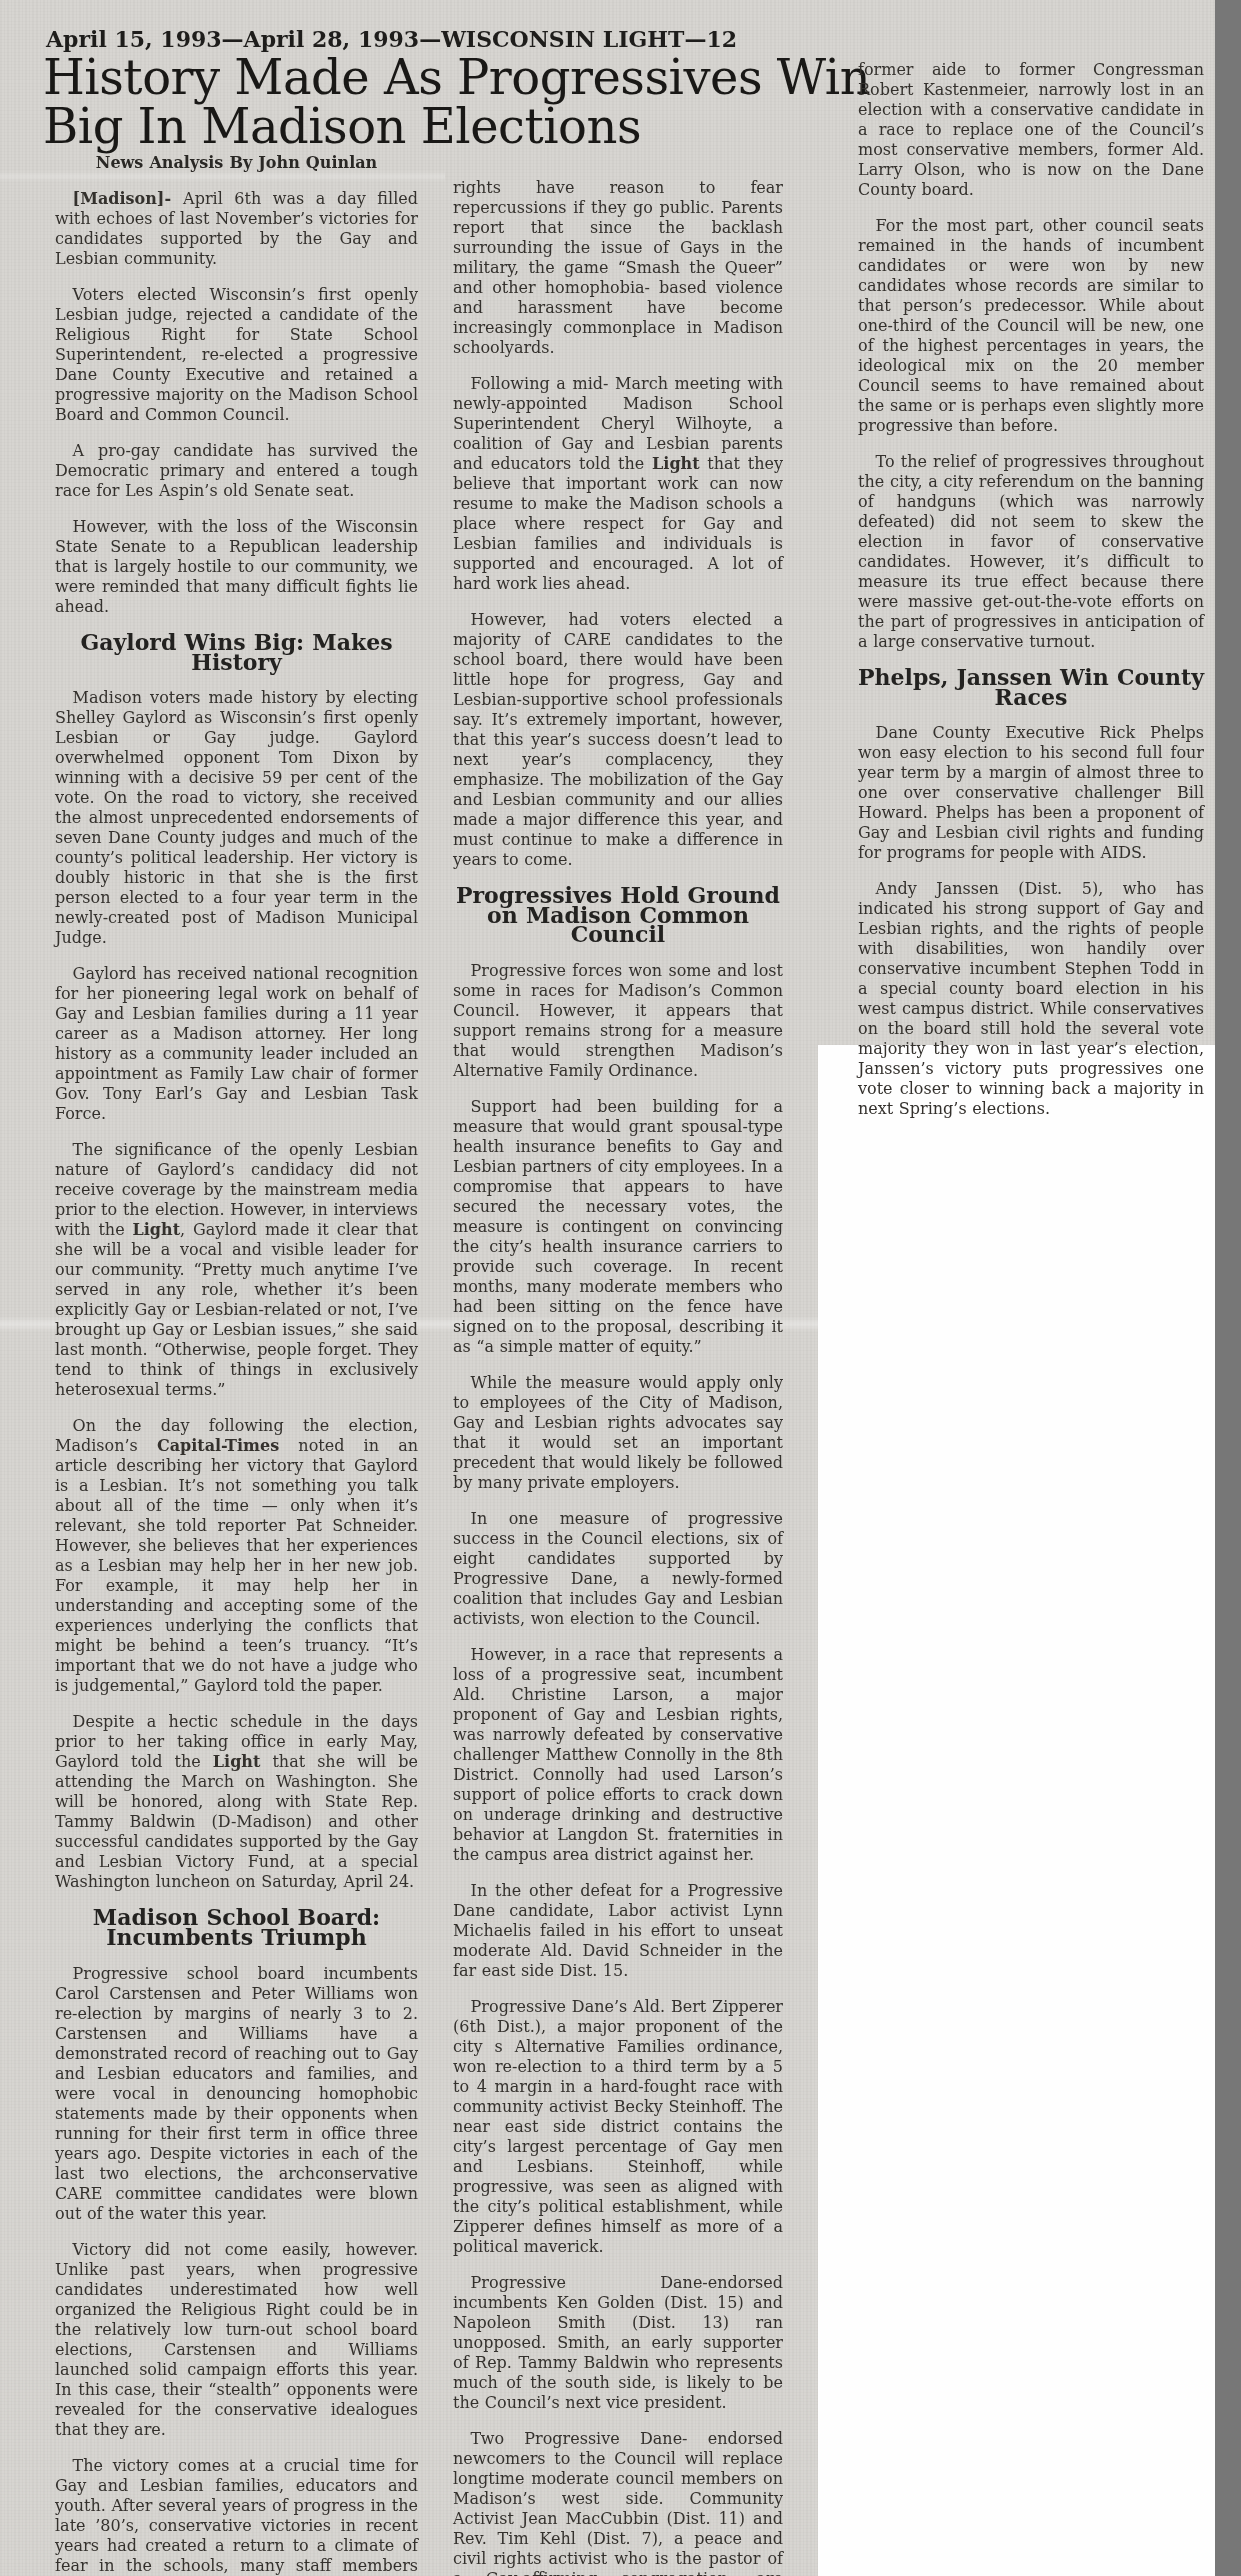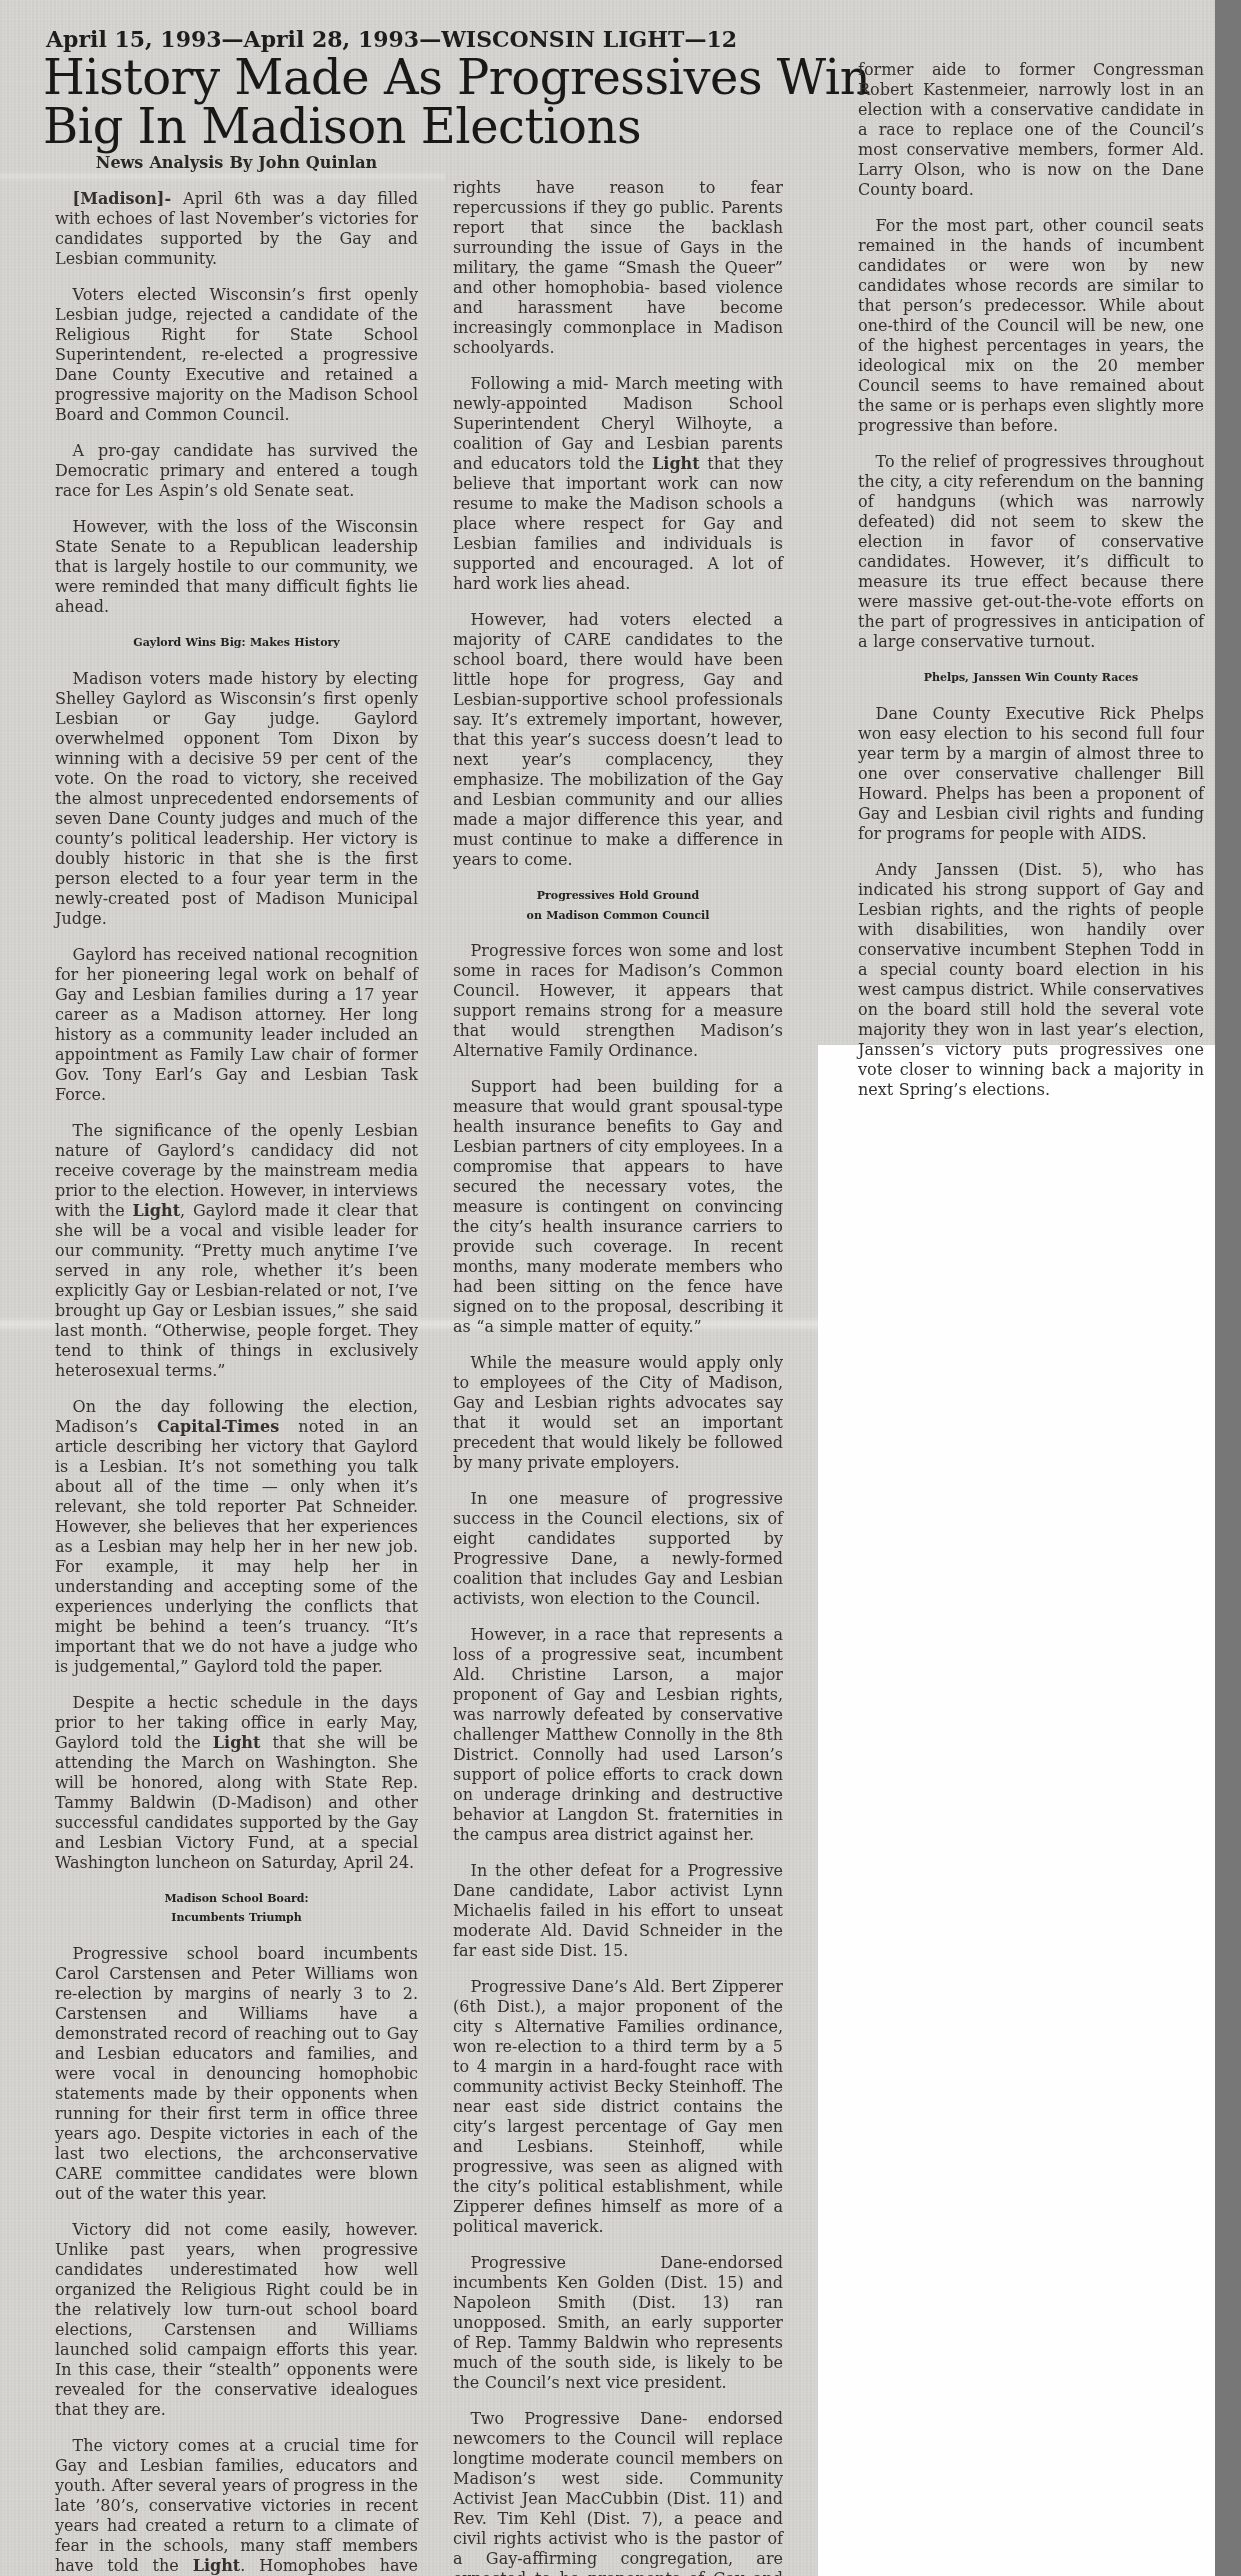--- a/index.html
+++ b/index.html
@@ -23,21 +23,21 @@
 
   .col{position:absolute;font-size:16px;line-height:20px;color:#34312d;
        text-align:justify;word-spacing:0.5px;}
   #col1{left:39px;  top:153px; width:395px;}
   #col2{left:437px; top:162px; width:362px;}
   #col3{left:842px;top:44px;  width:378px;}
 
   .para{margin:16px;text-indent:17.6px;}
   .para.noindent{text-indent:0;}
   .byline{font-weight:700;text-align:center;text-indent:0;margin:0 0 2.6px 0;color:#2a2825;}
-  .subhead{font-weight:700;text-align:center;text-indent:0;font-size:11px;line-height:19.7px;
+  .subhead{font-weight:700;text-align:center;text-indent:0;font-size:22px;line-height:19.7px;
            margin:3.6px 0 2.6px 0;color:#232220;}
   .b{font-weight:700;}
   .hl{background:#171717;color:#d946ef;padding:0 6.2px 1px 3.1px;}
 
   .edge-frags{position:absolute;left:1230px;top:0;width:11.4px;height:1045px;}
   .edge-frag{position:absolute;left:2.1px;color:#2d2b28;white-space:nowrap;}
   .edge-frag.lg{font-size:32px;font-weight:700;}
   .edge-frag.sm{font-size:15px;}
 </style>
 </head>
@@ -57,21 +57,21 @@
   </div>
 
   <div class="col" id="col1">
       <div class="byline">News Analysis By John Quinlan</div>
       <p class="para"><span class="b">[Madison]- </span><span>April 6th was a day filled with echoes of last November’s victories for candidates supported by the Gay and Lesbian community.</span></p>
       <p class="para"><span>Voters elected Wisconsin’s first openly Lesbian judge, rejected a candidate of the Religious Right for State School Superintendent, re-elected a progressive Dane County Executive and retained a progressive majority on the Madison School Board and Common Council.</span></p>
       <p class="para"><span>A pro-gay candidate has survived the Democratic primary and entered a tough race for Les Aspin’s old Senate seat.</span></p>
       <p class="para"><span>However, with the loss of the Wisconsin State Senate to a Republican leadership that is largely hostile to our community, we were reminded that many difficult fights lie ahead.</span></p>
       <div class="subhead">Gaylord Wins Big: Makes History</div>
       <p class="para"><span>Madison voters made history by electing Shelley Gaylord as Wisconsin’s first openly Lesbian or Gay judge. Gaylord overwhelmed opponent Tom Dixon by winning with a decisive 59 per cent of the vote. On the road to victory, she received the almost unprecedented endorsements of seven Dane County judges and much of the county’s political leadership. Her victory is doubly historic in that she is the first person elected to a four year term in the newly-created post of Madison Municipal Judge.</span></p>
-      <p class="para"><span>Gaylord has received national recognition for her pioneering legal work on behalf of Gay and Lesbian families during a 17 year career as a Madison attorney. Her long history as a community leader included an appointment as Family Law chair of former Gov. Tony Earl’s Gay and Lesbian Task Force.</span></p>
+      <p class="para"><span>Gaylord has received national recognition for her pioneering legal work on behalf of Gay and Lesbian families during a 11 year career as a Madison attorney. Her long history as a community leader included an appointment as Family Law chair of former Gov. Tony Earl’s Gay and Lesbian Task Force.</span></p>
       <p class="para"><span>The significance of the openly Lesbian nature of Gaylord’s candidacy did not receive coverage by the mainstream media prior to the election. However, in interviews with the </span><span class="b">Light</span><span>, Gaylord made it clear that she will be a vocal and visible leader for our community. “Pretty much anytime I’ve served in any role, whether it’s been explicitly Gay or Lesbian-related or not, I’ve brought up Gay or Lesbian issues,” she said last month. “Otherwise, people forget. They tend to think of things in exclusively heterosexual terms.”</span></p>
       <p class="para"><span>On the day following the election, Madison’s </span><span class="b">Capital-Times</span><span> noted in an article describing her victory that Gaylord is a Lesbian. It’s not something you talk about all of the time — only when it’s relevant, she told reporter Pat Schneider. However, she believes that her experiences as a Lesbian may help her in her new job. For example, it may help her in understanding and accepting some of the experiences underlying the conflicts that might be behind a teen’s truancy. “It’s important that we do not have a judge who is judgemental,” Gaylord told the paper.</span></p>
       <p class="para"><span>Despite a hectic schedule in the days prior to her taking office in early May, Gaylord told the </span><span class="b">Light</span><span> that she will be attending the March on Washington. She will be honored, along with State Rep. Tammy Baldwin (D-Madison) and other successful candidates supported by the Gay and Lesbian Victory Fund, at a special Washington luncheon on Saturday, April 24.</span></p>
       <div class="subhead">Madison School Board:<br>Incumbents Triumph</div>
       <p class="para"><span>Progressive school board incumbents Carol Carstensen and Peter Williams won re-election by margins of nearly 3 to 2. Carstensen and Williams have a demonstrated record of reaching out to Gay and Lesbian educators and families, and were vocal in denouncing homophobic statements made by their opponents when running for their first term in office three years ago. Despite victories in each of the last two elections, the archconservative CARE committee candidates were blown out of the water this year.</span></p>
       <p class="para"><span>Victory did not come easily, however. Unlike past years, when progressive candidates underestimated how well organized the Religious Right could be in the relatively low turn-out school board elections, Carstensen and Williams launched solid campaign efforts this year. In this case, their “stealth” opponents were revealed for the conservative idealogues that they are.</span></p>
       <p class="para"><span>The victory comes at a crucial time for Gay and Lesbian families, educators and youth. After several years of progress in the late ’80’s, conservative victories in recent years had created a return to a climate of fear in the schools, many staff members have told the </span><span class="b">Light</span><span>. Homophobes have been given free reign, while supporters of Gay and Lesbian</span></p>
     </div>
   <div class="col" id="col2">
       <p class="para noindent"><span>rights have reason to fear repercussions if they go public. Parents report that since the backlash surrounding the issue of Gays in the military, the game “Smash the Queer” and other homophobia- based violence and harassment have become increasingly commonplace in Madison schoolyards.</span></p>

